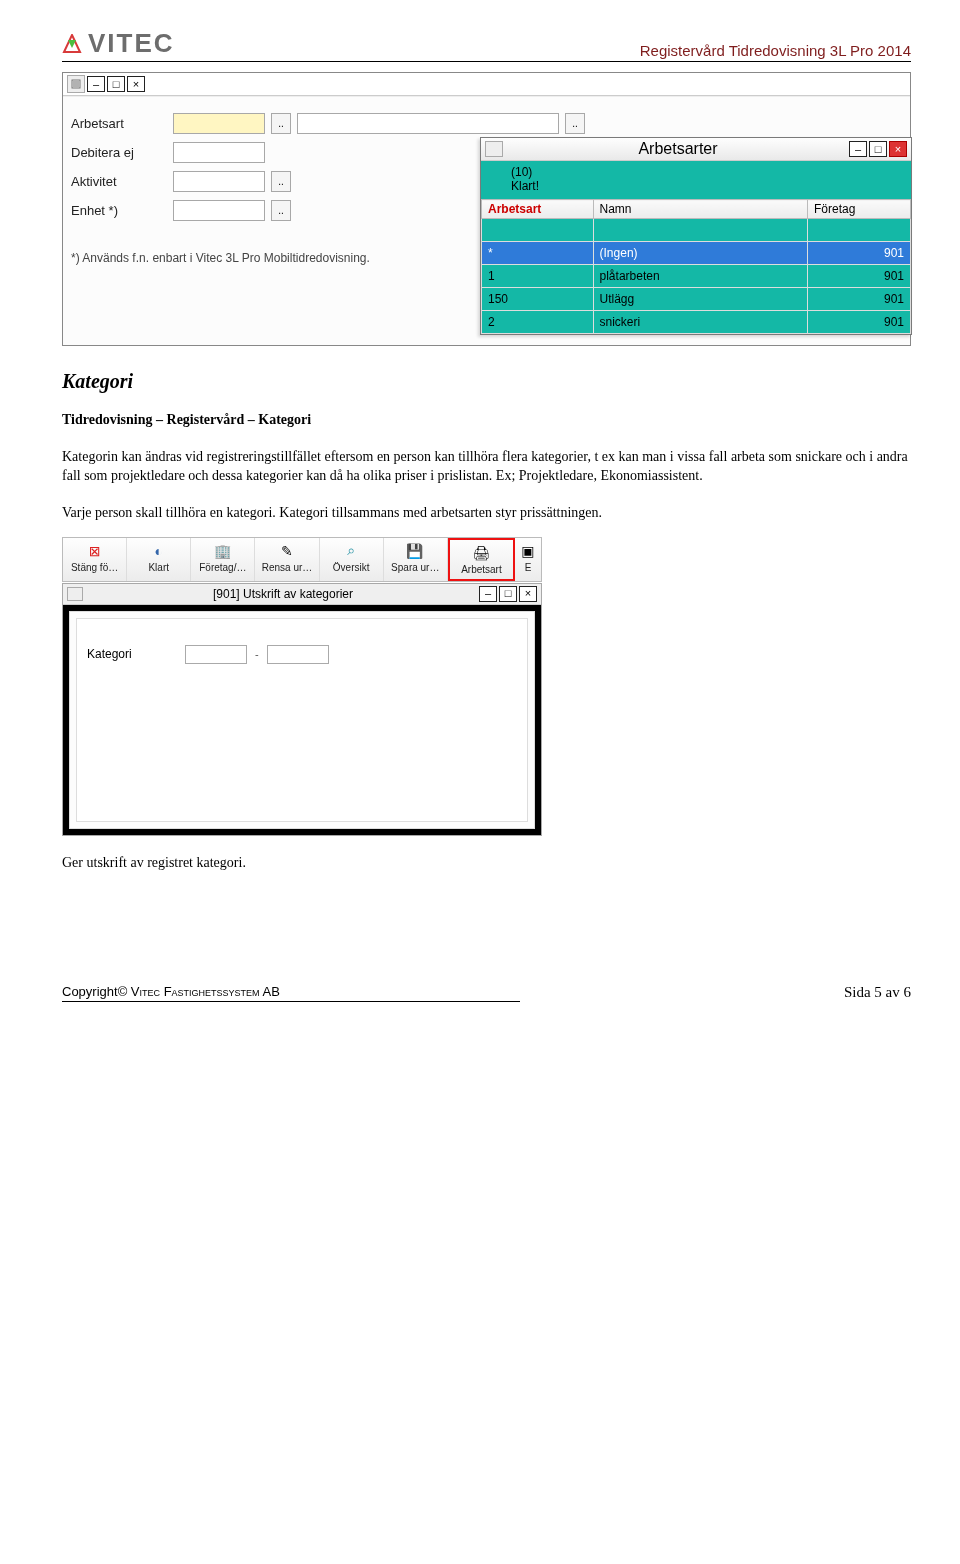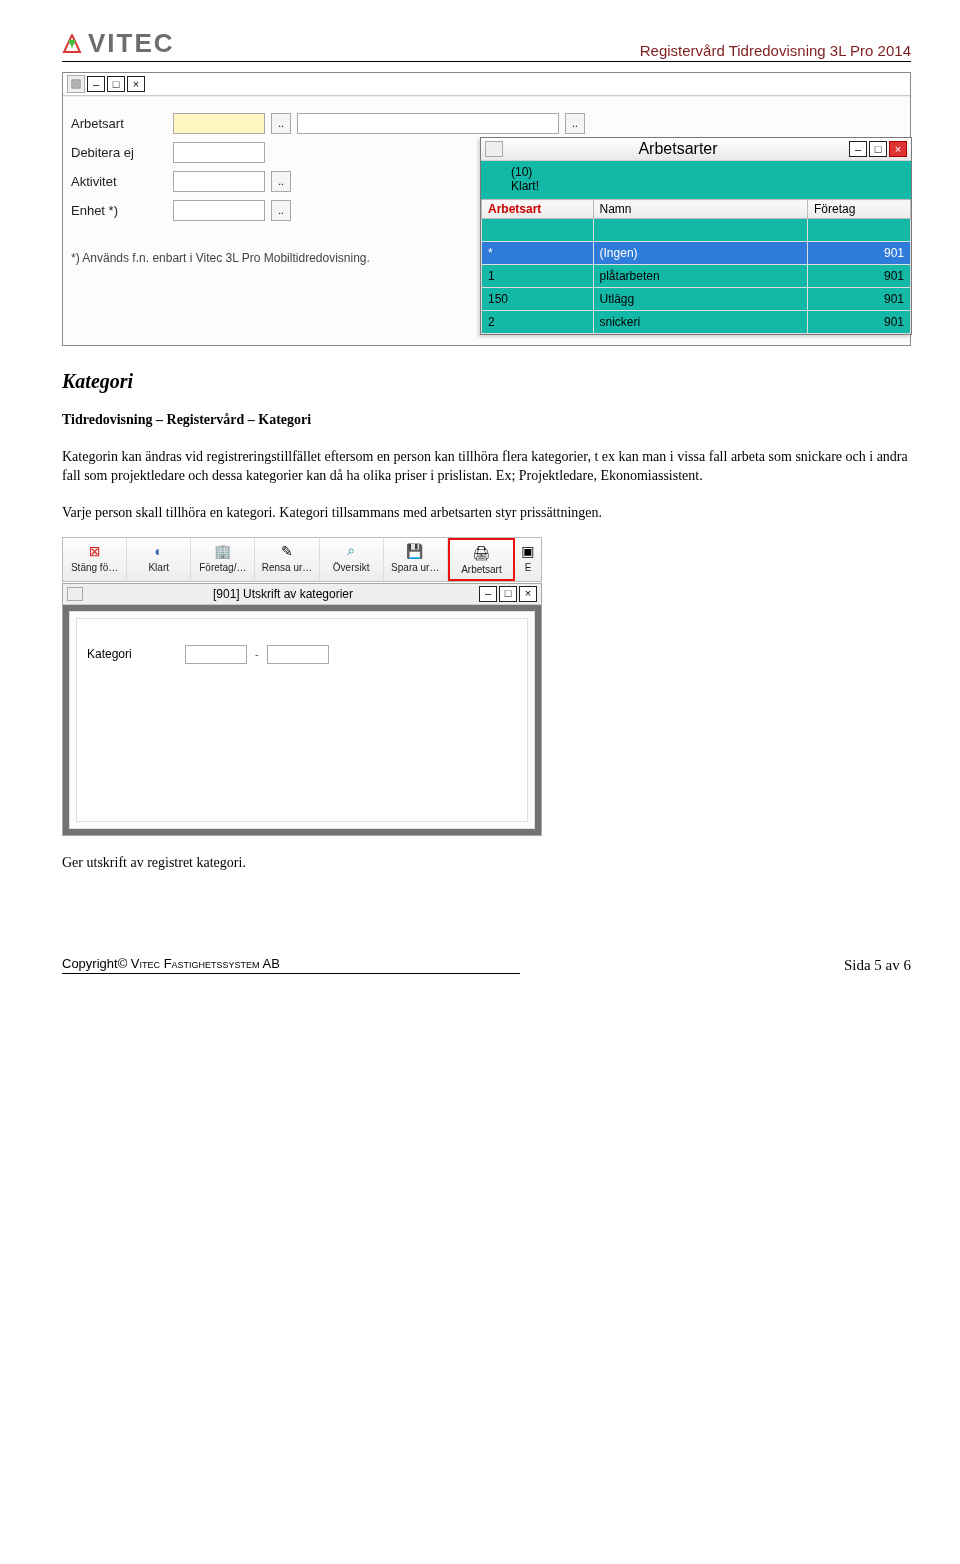--- a/index.html
+++ b/index.html
@@ -224,21 +224,21 @@
   .tool .ticon{
     width:22px;height:18px;
     display:flex;align-items:center;justify-content:center;
     font-size:14px;
   }
   .tool .tlabel{font-size:10px;color:#222;}
   .tool.hl{border:2px solid #e11;box-sizing:border-box;}
   .printwin{
     margin-top:1px;
     border:1px solid #a8a8a8;
-    background:#737373;
+    background:#000000;
   }
   .printwin-tb{
     display:flex;align-items:center;
     padding:2px 4px;
     border-bottom:1px solid #ccc;
     background:#efefef;
   }
   .printwin-tb .icon{width:14px;height:12px;border:1px solid #aaa;background:#eee;margin-right:4px}
   .printwin-title{flex:1;text-align:center;font-size:12px;}
   .printwin-body{
@@ -256,22 +256,22 @@
     padding:26px 10px;
   }
   .krow{display:flex;align-items:center;gap:8px}
   .krow .lbl{width:90px;font-size:12px}
   .sm-input{width:60px;height:17px;border:1px solid #aaa;background:#fff}
   .dash{color:#555}
 
   .footer{
     display:flex;
     justify-content:space-between;
-    align-items:center;
-    margin-top:84px;
+    align-items:flex-start;
+    margin-top:112px;
     font-family:Arial, Helvetica, sans-serif;
   }
   .footer .left{
     border-bottom:1px solid #000;
     width:54%;
     font-size:13px;
     padding-bottom:2px;
   }
   .footer .right{font-size:15px;font-family:Georgia,serif}
   .sc{font-variant:small-caps}

